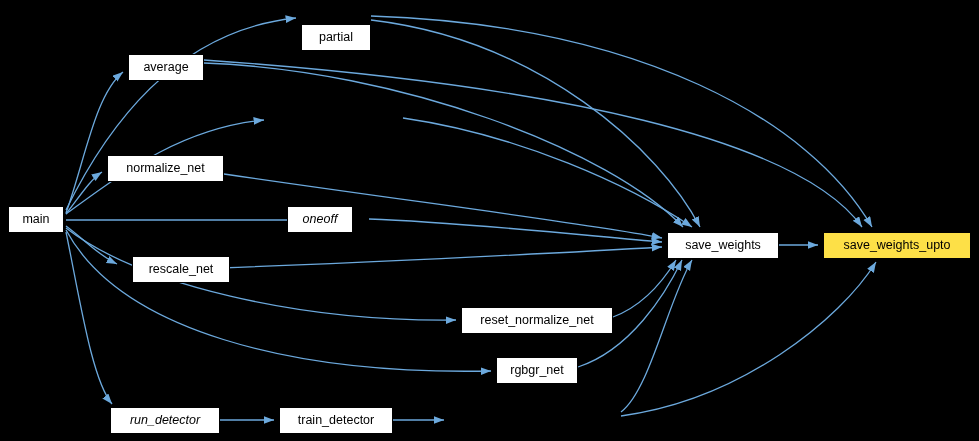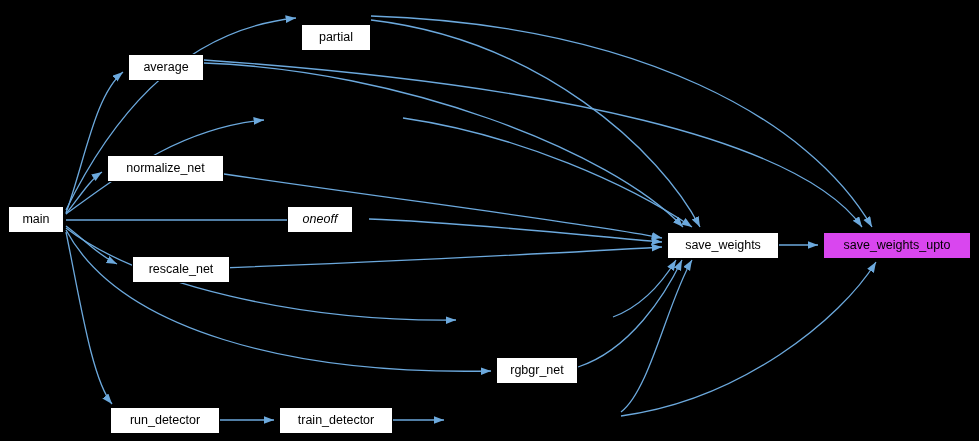--- a/index.html
+++ b/index.html
@@ -30,21 +30,21 @@
     color: #000000;
     font-size: 12.5px;
     line-height: 1;
     display: flex;
     align-items: center;
     justify-content: center;
     white-space: nowrap;
     z-index: 5;
   }
   .node.current {
-    background: #d946ef;
+    background: #fde047;
   }
 </style>
 </head>
 <body>
 
 <div id="canvas">
 
   <svg class="edges" viewBox="0 0 979 441">
     <defs>
       <marker id="arrow" markerWidth="9" markerHeight="9" refX="8" refY="3" orient="auto" markerUnits="strokeWidth">
@@ -114,24 +114,27 @@
   </div>
   <div class="node" style="left:107px;top:155px;width:117px;height:27px;">
     <span>normalize_net</span>
   </div>
   <div class="node" style="left:287px;top:206px;width:66px;height:27px;font-style:italic;">
     <span>oneoff</span>
   </div>
   <div class="node" style="left:132px;top:256px;width:98px;height:27px;text-align:center;">
     <span>rescale_net</span>
   </div>
+  <div class="node" style="left:461px;top:307px;width:152px;height:27px;">
+    <span>reset_normalize_net</span>
+  </div>
   <div class="node" style="left:496px;top:357px;width:82px;height:27px;">
     <span>rgbgr_net</span>
   </div>
-  <div class="node" style="left:110px;top:407px;width:110px;height:27px;">
+  <div class="node" style="left:110px;top:407px;width:110px;height:27px;font-style:italic;">
     <span>run_detector</span>
   </div>
   <div class="node" style="left:279px;top:407px;width:114px;height:27px;">
     <span>train_detector</span>
   </div>
   <div class="node" style="left:667px;top:232px;width:112px;height:27px;">
     <span>save_weights</span>
   </div>
   <div class="node current" style="left:823px;top:232px;width:148px;height:27px;">
     <span>save_weights_upto</span>

